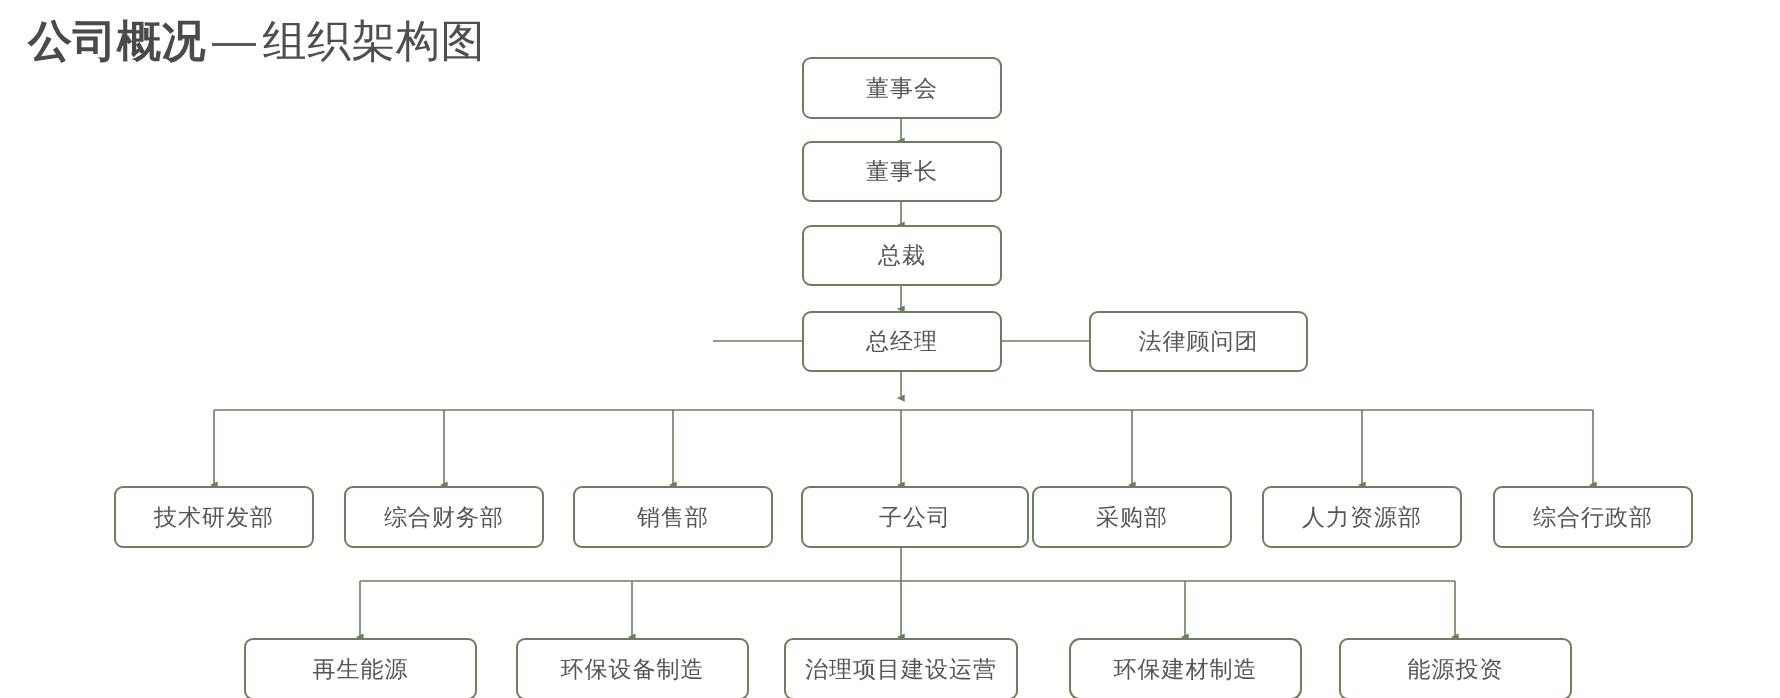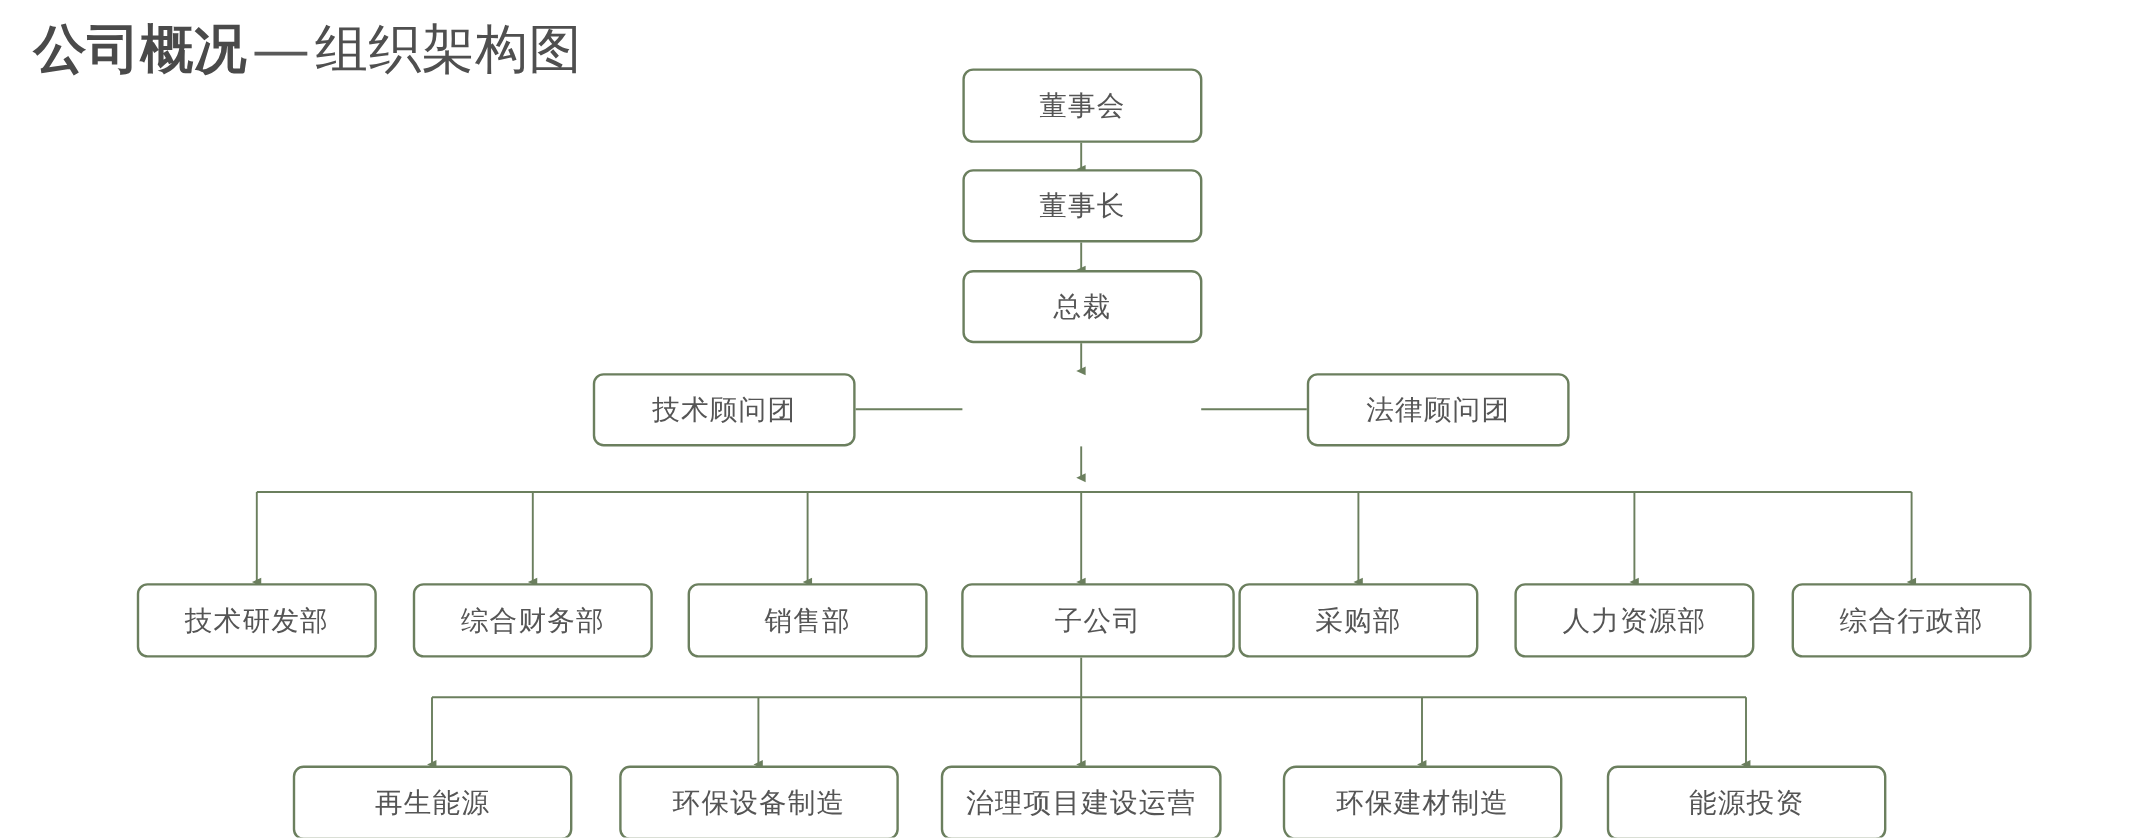--- a/index.html
+++ b/index.html
@@ -117,21 +117,21 @@
       <line x1="1455" y1="557" x2="1455" y2="613" marker-end="url(#arrowhead)"></line>
     </g>
   </svg>
 
   <div class="node" style="left:802px; top:33px; width:200px; height:62px;">董事会</div>
 
   <div class="node" style="left:802px; top:117px; width:200px; height:61px;">董事长</div>
 
   <div class="node" style="left:802px; top:201px; width:200px; height:61px;">总裁</div>
 
-  <div class="node" style="left:494px; top:287px; width:219px; height:61px;">技术顾问团</div>
+  <div class="node" style="left:802px; top:287px; width:200px; height:61px;">总经理</div>
   <div class="node" style="left:1089px; top:287px; width:219px; height:61px;">法律顾问团</div>
 
   <div class="node" style="left:114px; top:462px; width:200px; height:62px;">技术研发部</div>
   <div class="node" style="left:344px; top:462px; width:200px; height:62px;">综合财务部</div>
   <div class="node" style="left:573px; top:462px; width:200px; height:62px;">销售部</div>
   <div class="node" style="left:801px; top:462px; width:228px; height:62px;">子公司</div>
   <div class="node" style="left:1032px; top:462px; width:200px; height:62px;">采购部</div>
   <div class="node" style="left:1262px; top:462px; width:200px; height:62px;">人力资源部</div>
   <div class="node" style="left:1493px; top:462px; width:200px; height:62px;">综合行政部</div>
 

